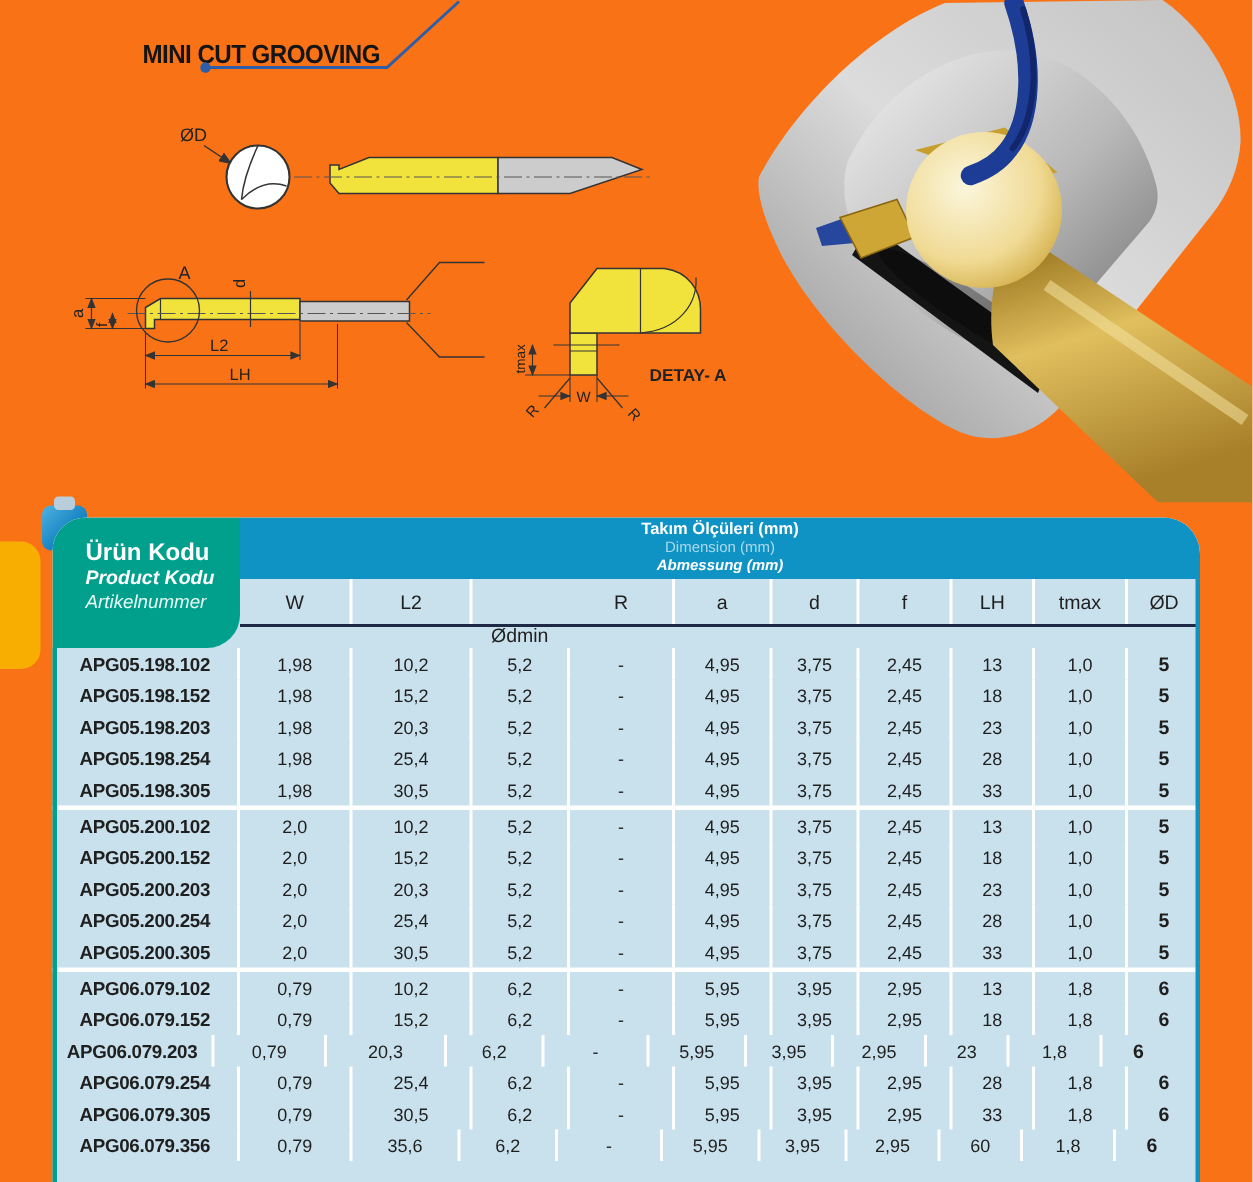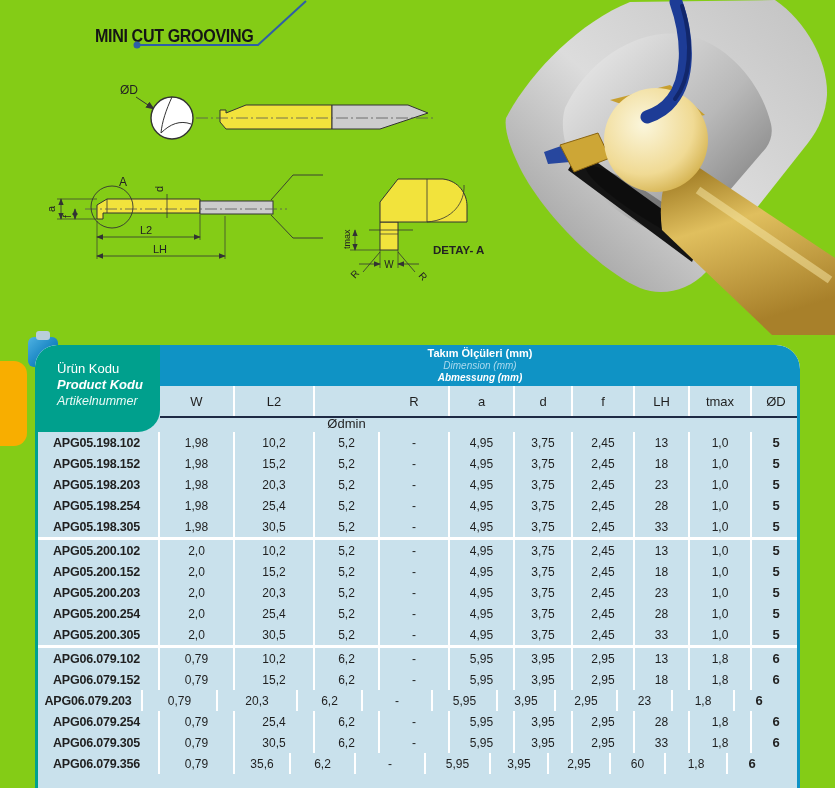--- a/index.html
+++ b/index.html
@@ -1,16 +1,16 @@
 <!DOCTYPE html>
 <html style="--teal: #00A08D; --blue: #0F93C5; --light_blue: #C9E1EC; --dark_line: #1E2A45; --yellow_tab: #F8AE00; --title_line: #2E5EA8; --tool_yellow: #F2E33C; --shank_gray: #CCCCCC; --gold: #C9A233; --chip_blue: #1D3C96;"><head>
 <meta charset="utf-8">
 <style>
   html,body{margin:0;padding:0;background:#ffffff;}
-  .screen{position:relative;width:835px;height:788px;background:#84cc16;overflow:hidden;
+  .screen{position:relative;width:835px;height:788px;background:#f97316;overflow:hidden;
           font-family:"Liberation Sans",sans-serif;color:#1f1f1f;}
   svg text{font-family:"Liberation Sans",sans-serif;}
 
   
   .page-title{position:absolute;left:95px;top:26px;font-size:17.5px;font-weight:bold;
               letter-spacing:-0.4px;transform:scaleX(0.92);transform-origin:left center;color:#151515;white-space:nowrap;}
   .title-line{position:absolute;left:0;top:0;}
 
   
   .dgm{position:absolute;}
@@ -22,28 +22,28 @@
   .clip{position:absolute;left:28px;top:331px;width:30px;height:36px;z-index:1;}
   .clip .nub{position:absolute;left:8px;top:0;width:14px;height:9px;border-radius:3px;background:#b9ceda;}
   .clip .body{position:absolute;left:0;top:6px;width:30px;height:30px;border-radius:6px;
               background:linear-gradient(135deg,#4fb2e2 0%,#1a86c4 55%,#0d6aa6 100%);}
 
   
   .cat-table{position:absolute;left:35px;top:345px;width:765px;height:443px;z-index:2;}
   .thead{display:flex;height:87px;background:var(--light_blue);border-radius:22px 24px 0 0;overflow:hidden;}
   .th-product{width:125px;height:87px;background:var(--teal);border-radius:22px 0 22px 0;
               box-sizing:border-box;padding:15px 0 0 22px;color:#fff;position:relative;z-index:2;}
-  .th-product .l1{font-size:13px;font-weight:normal;line-height:17px;}
+  .th-product .l1{font-size:16px;font-weight:bold;line-height:17px;}
   .th-product .l2{font-size:13px;font-weight:bold;font-style:italic;line-height:16px;}
   .th-product .l3{font-size:12.5px;font-style:italic;line-height:16px;color:#eafaf6;}
   .th-right{flex:1;display:flex;flex-direction:column;}
   .th-dims{height:41px;background:var(--blue);color:#fff;display:flex;flex-direction:column;
            align-items:center;justify-content:center;border-radius:0 24px 0 0;}
   .th-dims .d1{font-size:11px;font-weight:bold;line-height:13px;}
-  .th-dims .d2{font-size:10px;font-style:italic;color:#a9d9ee;line-height:12px;}
+  .th-dims .d2{font-size:10px;color:#a9d9ee;line-height:12px;}
   .th-dims .d3{font-size:10px;font-style:italic;font-weight:bold;line-height:12px;}
   .th-cols{height:32px;display:flex;background:var(--light_blue);border-bottom:2px solid var(--dark_line);box-sizing:border-box;}
   .th-cols .hcell{display:flex;align-items:center;justify-content:center;font-size:13px;
                   box-sizing:border-box;border-right:2px solid #fff;}
   .th-cols .hcell:last-child{border-right:none;}
 
   .tbody{position:relative;background:var(--light_blue);min-height:356px;}
   .row{display:flex;height:21px;}
   .cell{display:flex;align-items:center;justify-content:center;font-size:12px;
         box-sizing:border-box;border-right:2px solid #fff;}
@@ -402,21 +402,21 @@
           <div class="cell" style="width: 65px;">5,95</div>
           <div class="cell" style="width: 58px;">3,95</div>
           <div class="cell" style="width: 62px;">2,95</div>
           <div class="cell" style="width: 55px;">33</div>
           <div class="cell" style="width: 62px;">1,8</div>
           <div class="cell od" style="width: 48px;">6</div>
         </div>
         <div class="row">
           <div class="cell code" style="width: 125px;">APG06.079.356</div>
           <div class="cell" style="width: 75px;">0,79</div>
-          <div class="cell" style="width: 56px;">35,6</div>
+          <div class="cell" style="width: 72px;">35,6</div>
           <div class="cell" style="width: 65px;">6,2</div>
           <div class="cell" style="width: 70px;">-</div>
           <div class="cell" style="width: 65px;">5,95</div>
           <div class="cell" style="width: 58px;">3,95</div>
           <div class="cell" style="width: 62px;">2,95</div>
           <div class="cell" style="width: 55px;">60</div>
           <div class="cell" style="width: 62px;">1,8</div>
           <div class="cell od" style="width: 48px;">6</div>
         </div>
       </div>

